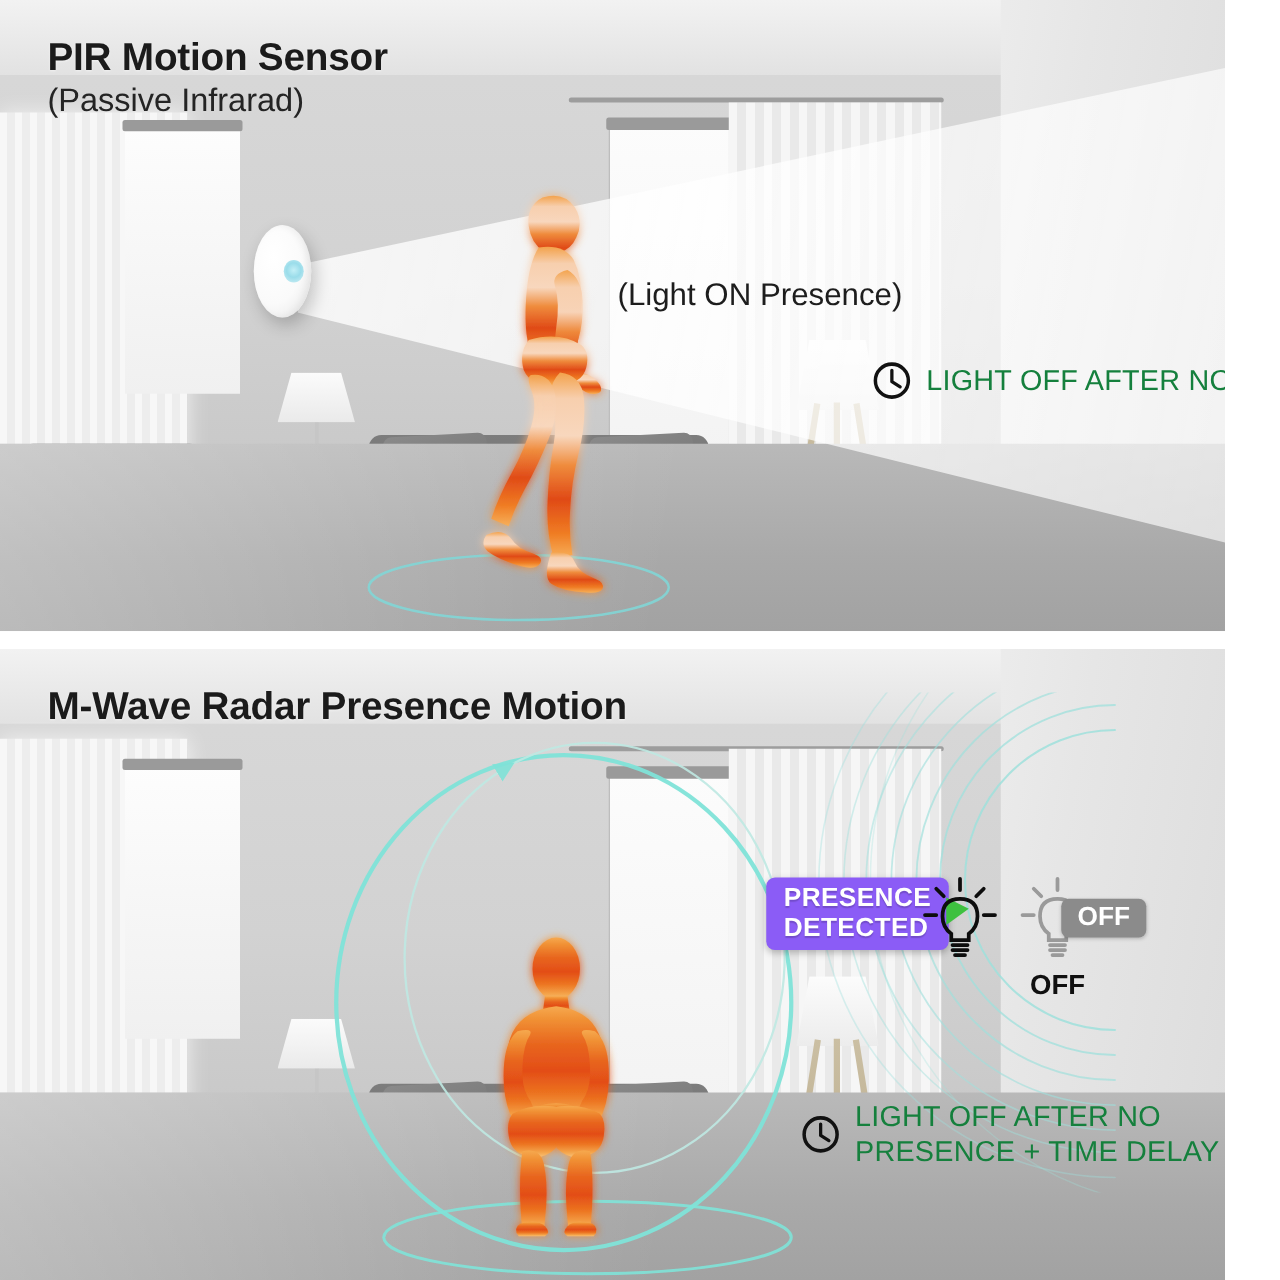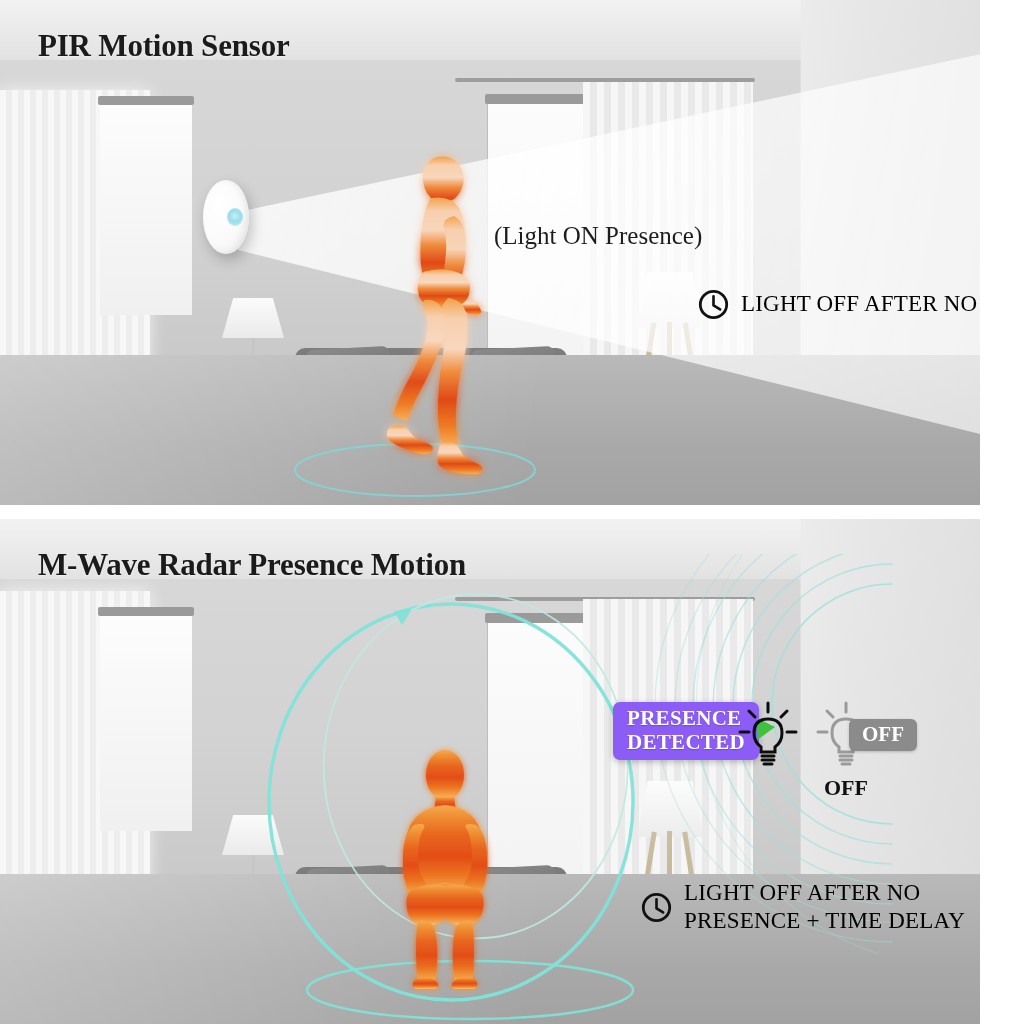--- a/index.html
+++ b/index.html
@@ -2,21 +2,21 @@
 <html><head>
 <meta charset="utf-8">
 <title>Sensor Comparison Infographic</title>
 <style>
   html,body{margin:0;padding:0;background:#ffffff;}
   body{width:1024px;height:1024px;overflow:hidden;
        font-family:"Liberation Sans","DejaVu Sans",sans-serif;}
 
   .board{position:relative;width:1024px;height:1024px;background:#fff;}
 
-  .panel{position:absolute;left:0;width:980px;overflow:hidden;font-family:Liberation Serif, serif;}
+  .panel{position:absolute;left:0;width:980px;overflow:hidden;}
   #panel-pir{top:0;height:505px;}
   #panel-radar{top:519px;height:505px;}
 
   .divider{position:absolute;left:0;top:505px;width:1024px;height:14px;background:#ffffff;z-index:60;}
 
   
   .room{position:absolute;inset:0;overflow:hidden;}
   .wall-back{position:absolute;left:0;top:0;width:100%;height:100%;
       background:linear-gradient(180deg,#d9d9d9 0%,#d2d2d2 45%,#c9c9c9 72%,#bdbdbd 74%,#b4b4b4 100%);}
   .ceiling{position:absolute;left:0;top:0;width:100%;height:60px;
@@ -124,21 +124,21 @@
   .pill.presence{background:#8b5cf6;color:#ffffff;font-size:21px;line-height:1.12;
       text-align:left;box-shadow:0 2px 6px rgba(0,0,0,.25);
       text-shadow:0 1px 1px rgba(0,0,0,.18);}
   .pill.presence .tail{position:absolute;right:-16px;top:16px;width:0;height:0;
       border-top:9px solid transparent;border-bottom:13px solid transparent;
       border-left:18px solid #3ec13f;}
 
   .caption{position:absolute;z-index:45;font-size:25px;color:#1d1d1d;white-space:nowrap;}
 
   .note{position:absolute;z-index:45;display:flex;align-items:center;gap:11px;}
-  .note .lines{font-size:23px;color:#000000;line-height:1.22;white-space:nowrap;letter-spacing:.2px;}
+  .note .lines{font-size:23px;color:#15803d;line-height:1.22;white-space:nowrap;letter-spacing:.2px;}
   .clock{flex:0 0 auto;width:33px;height:33px;}
 
   .bulbs{position:absolute;z-index:45;display:flex;align-items:flex-start;gap:16px;}
   .bulb-cell{position:relative;display:flex;flex-direction:column;align-items:center;}
   .off-badge{position:absolute;left:34px;top:20px;background:#8b8b8b;color:#fff;
       font-size:21px;font-weight:bold;padding:3px 13px 4px;border-radius:6px;
       box-shadow:0 1px 3px rgba(0,0,0,.2);white-space:nowrap;}
   .off-label{margin-top:6px;font-size:22px;font-weight:bold;color:#101010;}
 </style>
 </head>
@@ -254,20 +254,21 @@
 
           <path d="M79 292 q15 -2 19 8 q3 8 16 13 q8 3 6 8 q-2 4 -13 3 q-19 -1 -28 -7 q-7 -5 0 -25 z" fill="url(#thg1)"></path>
 
           <path d="M27 278 q13 -6 20 3 q5 8 18 12 q8 3 5 8 q-4 5 -15 2 q-18 -5 -27 -12 q-6 -6 -1 -13 z" fill="url(#thg1)"></path>
         </g>
       </svg>
     </div>
 
     <div class="title-wrap" style="left:38px;top:30px;">
       <div class="title">PIR Motion Sensor</div>
+      <div class="subtitle">(Passive Infrarad)</div>
     </div>
 
 
     <div class="caption" style="left:494px;top:222px;">(Light ON Presence)</div>
 
     <div class="note" style="left:697px;top:288px;">
       <svg class="clock" viewBox="0 0 40 40">
         <circle cx="20" cy="20" r="16" fill="none" stroke="#111" stroke-width="3.4"></circle>
         <path d="M20 10 L20 21 L28 26" fill="none" stroke="#111" stroke-width="3.2" stroke-linecap="round" stroke-linejoin="round"></path>
       </svg>

